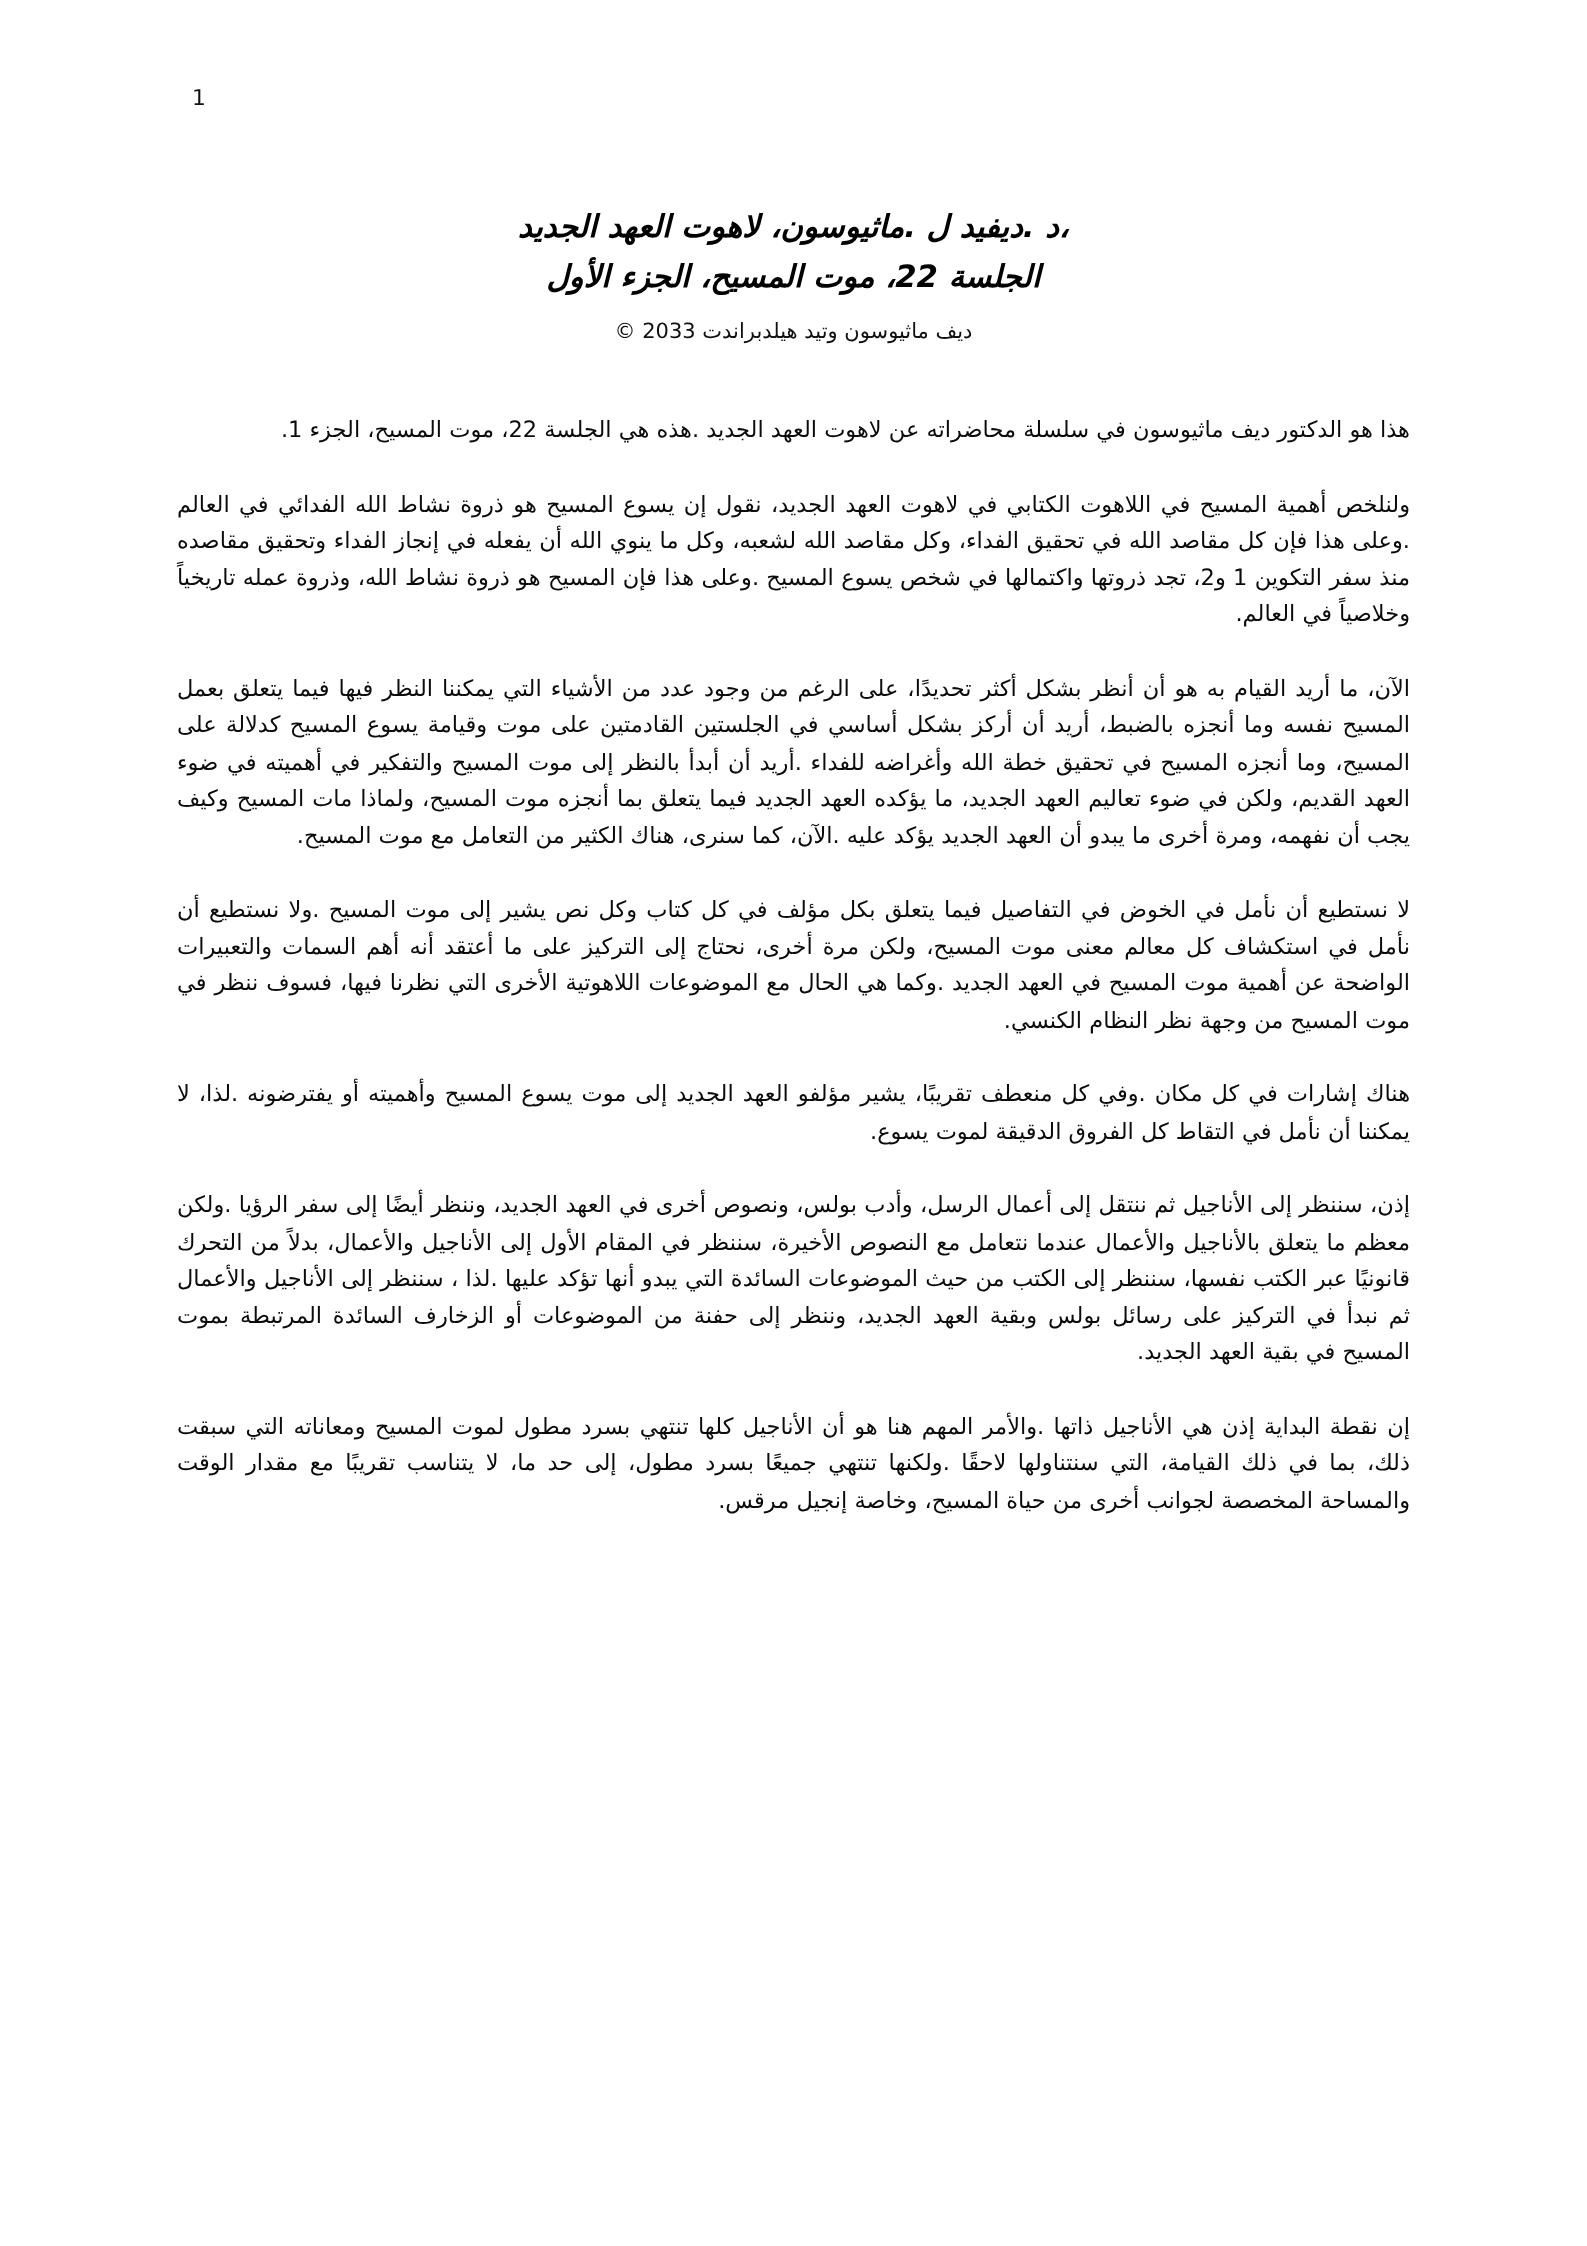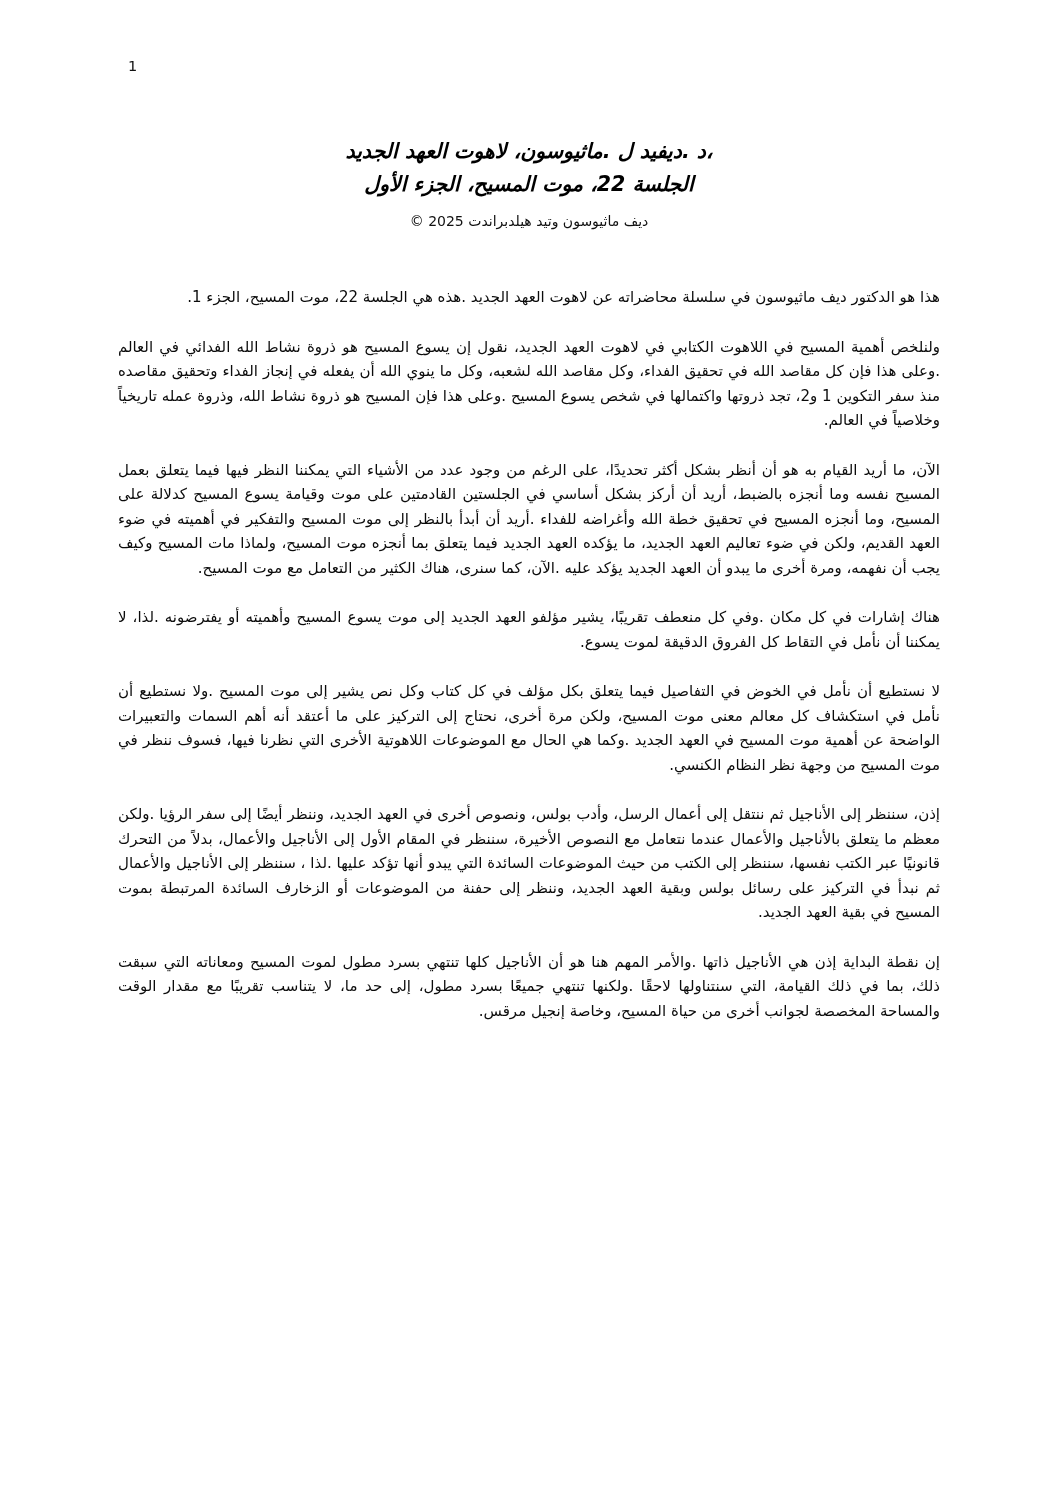--- a/index.html
+++ b/index.html
@@ -41,21 +41,21 @@
     font-style: italic;
   }
   .copyright-line {
     margin-top: 9px;
     font-size: 14px;
     line-height: 22px;
     letter-spacing: 0.6px;
     color: #111;
   }
   .doc-body {
-    margin-top: 53px;
+    margin-top: 42px;
     direction: rtl;
   }
   .doc-body p {
     margin: 0 0 25px 0;
     font-size: 15px;
     line-height: 24.5px;
     text-align: justify;
     text-align-last: right;
     color: #0b0b0b;
   }
@@ -66,26 +66,26 @@
 </head>
 <body>
 
 <div class="page">
 
   <div class="page-number">1</div>
 
   <div class="doc-header">
     <div class="doc-title-line">،د .ديفيد ل .ماثيوسون، لاهوت العهد الجديد</div>
     <div class="doc-title-line">الجلسة 22، موت المسيح، الجزء الأول</div>
-    <div class="copyright-line">ديف ماثيوسون وتيد هيلدبراندت 2025 ©</div>
+    <div class="copyright-line">ديف ماثيوسون وتيد هيلدبراندت 2033 ©</div>
   </div>
 
   <div class="doc-body">
     <p>هذا هو الدكتور ديف ماثيوسون في سلسلة محاضراته عن لاهوت العهد الجديد .هذه هي الجلسة 22، موت المسيح، الجزء 1.</p>
     <p>ولنلخص أهمية المسيح في اللاهوت الكتابي في لاهوت العهد الجديد، نقول إن يسوع المسيح هو ذروة نشاط الله الفدائي في العالم .وعلى هذا فإن كل مقاصد الله في تحقيق الفداء، وكل مقاصد الله لشعبه، وكل ما ينوي الله أن يفعله في إنجاز الفداء وتحقيق مقاصده منذ سفر التكوين 1 و2، تجد ذروتها واكتمالها في شخص يسوع المسيح .وعلى هذا فإن المسيح هو ذروة نشاط الله، وذروة عمله تاريخياً وخلاصياً في العالم.</p>
     <p>الآن، ما أريد القيام به هو أن أنظر بشكل أكثر تحديدًا، على الرغم من وجود عدد من الأشياء التي يمكننا النظر فيها فيما يتعلق بعمل المسيح نفسه وما أنجزه بالضبط، أريد أن أركز بشكل أساسي في الجلستين القادمتين على موت وقيامة يسوع المسيح كدلالة على المسيح، وما أنجزه المسيح في تحقيق خطة الله وأغراضه للفداء .أريد أن أبدأ بالنظر إلى موت المسيح والتفكير في أهميته في ضوء العهد القديم، ولكن في ضوء تعاليم العهد الجديد، ما يؤكده العهد الجديد فيما يتعلق بما أنجزه موت المسيح، ولماذا مات المسيح وكيف يجب أن نفهمه، ومرة أخرى ما يبدو أن العهد الجديد يؤكد عليه .الآن، كما سنرى، هناك الكثير من التعامل مع موت المسيح.</p>
+    <p>لا نستطيع أن نأمل في الخوض في التفاصيل فيما يتعلق بكل مؤلف في كل كتاب وكل نص يشير إلى موت المسيح .ولا نستطيع أن نأمل في استكشاف كل معالم معنى موت المسيح، ولكن مرة أخرى، نحتاج إلى التركيز على ما أعتقد أنه أهم السمات والتعبيرات الواضحة عن أهمية موت المسيح في العهد الجديد .وكما هي الحال مع الموضوعات اللاهوتية الأخرى التي نظرنا فيها، فسوف ننظر في موت المسيح من وجهة نظر النظام الكنسي.</p>
     <p>هناك إشارات في كل مكان .وفي كل منعطف تقريبًا، يشير مؤلفو العهد الجديد إلى موت يسوع المسيح وأهميته أو يفترضونه .لذا، لا يمكننا أن نأمل في التقاط كل الفروق الدقيقة لموت يسوع.</p>
-    <p>لا نستطيع أن نأمل في الخوض في التفاصيل فيما يتعلق بكل مؤلف في كل كتاب وكل نص يشير إلى موت المسيح .ولا نستطيع أن نأمل في استكشاف كل معالم معنى موت المسيح، ولكن مرة أخرى، نحتاج إلى التركيز على ما أعتقد أنه أهم السمات والتعبيرات الواضحة عن أهمية موت المسيح في العهد الجديد .وكما هي الحال مع الموضوعات اللاهوتية الأخرى التي نظرنا فيها، فسوف ننظر في موت المسيح من وجهة نظر النظام الكنسي.</p>
     <p>إذن، سننظر إلى الأناجيل ثم ننتقل إلى أعمال الرسل، وأدب بولس، ونصوص أخرى في العهد الجديد، وننظر أيضًا إلى سفر الرؤيا .ولكن معظم ما يتعلق بالأناجيل والأعمال عندما نتعامل مع النصوص الأخيرة، سننظر في المقام الأول إلى الأناجيل والأعمال، بدلاً من التحرك قانونيًا عبر الكتب نفسها، سننظر إلى الكتب من حيث الموضوعات السائدة التي يبدو أنها تؤكد عليها .لذا ، سننظر إلى الأناجيل والأعمال ثم نبدأ في التركيز على رسائل بولس وبقية العهد الجديد، وننظر إلى حفنة من الموضوعات أو الزخارف السائدة المرتبطة بموت المسيح في بقية العهد الجديد.</p>
     <p>إن نقطة البداية إذن هي الأناجيل ذاتها .والأمر المهم هنا هو أن الأناجيل كلها تنتهي بسرد مطول لموت المسيح ومعاناته التي سبقت ذلك، بما في ذلك القيامة، التي سنتناولها لاحقًا .ولكنها تنتهي جميعًا بسرد مطول، إلى حد ما، لا يتناسب تقريبًا مع مقدار الوقت والمساحة المخصصة لجوانب أخرى من حياة المسيح، وخاصة إنجيل مرقس.</p>
   </div>
 
 </div>
 
 </body></html>

